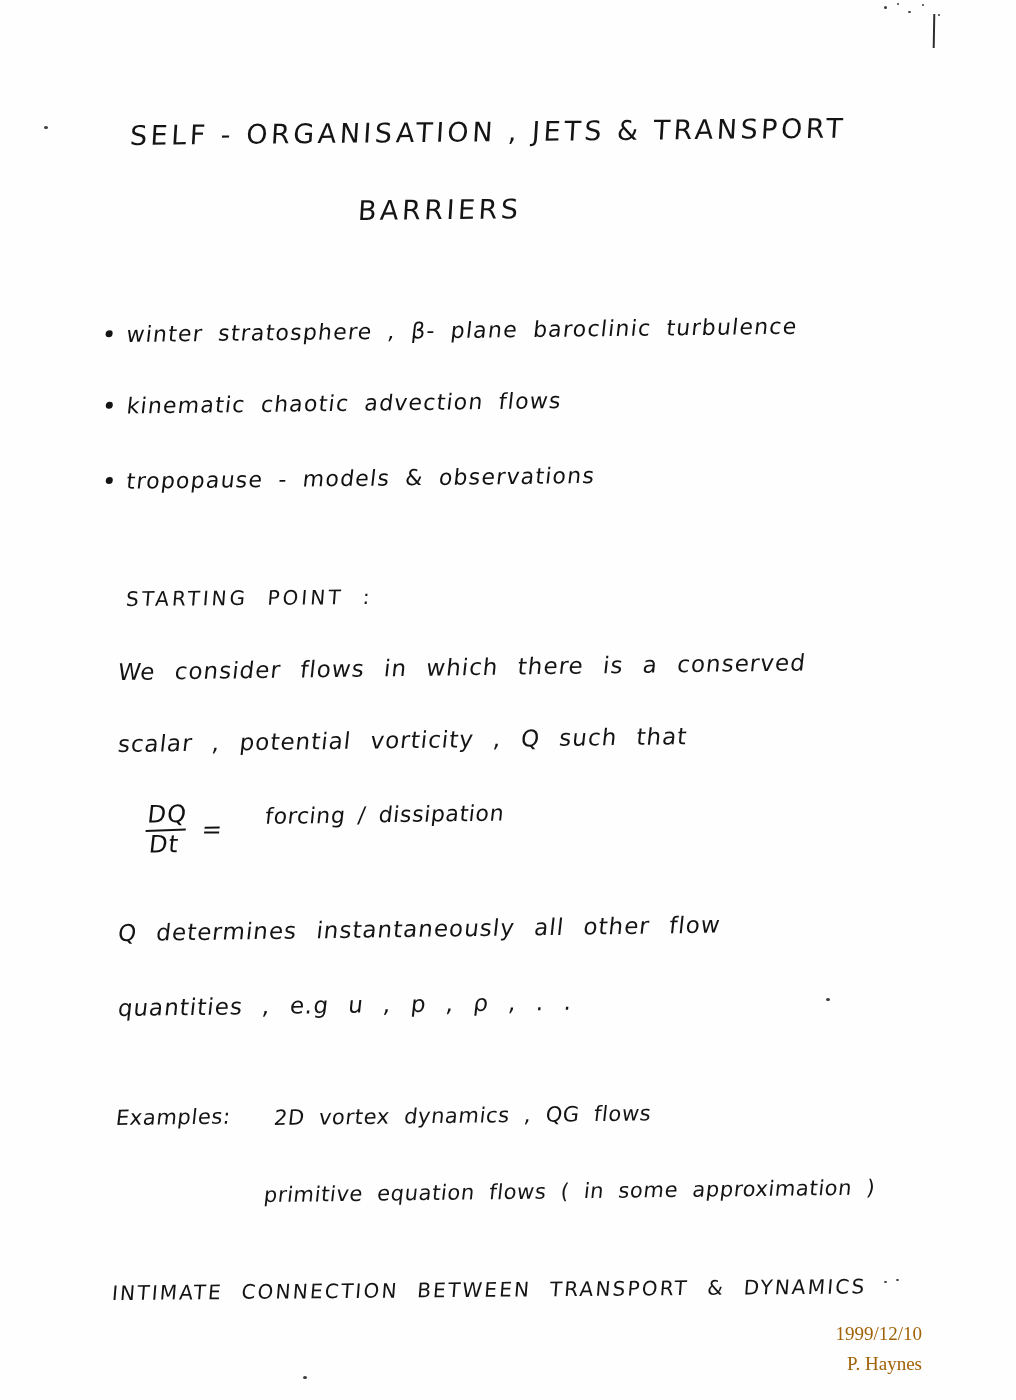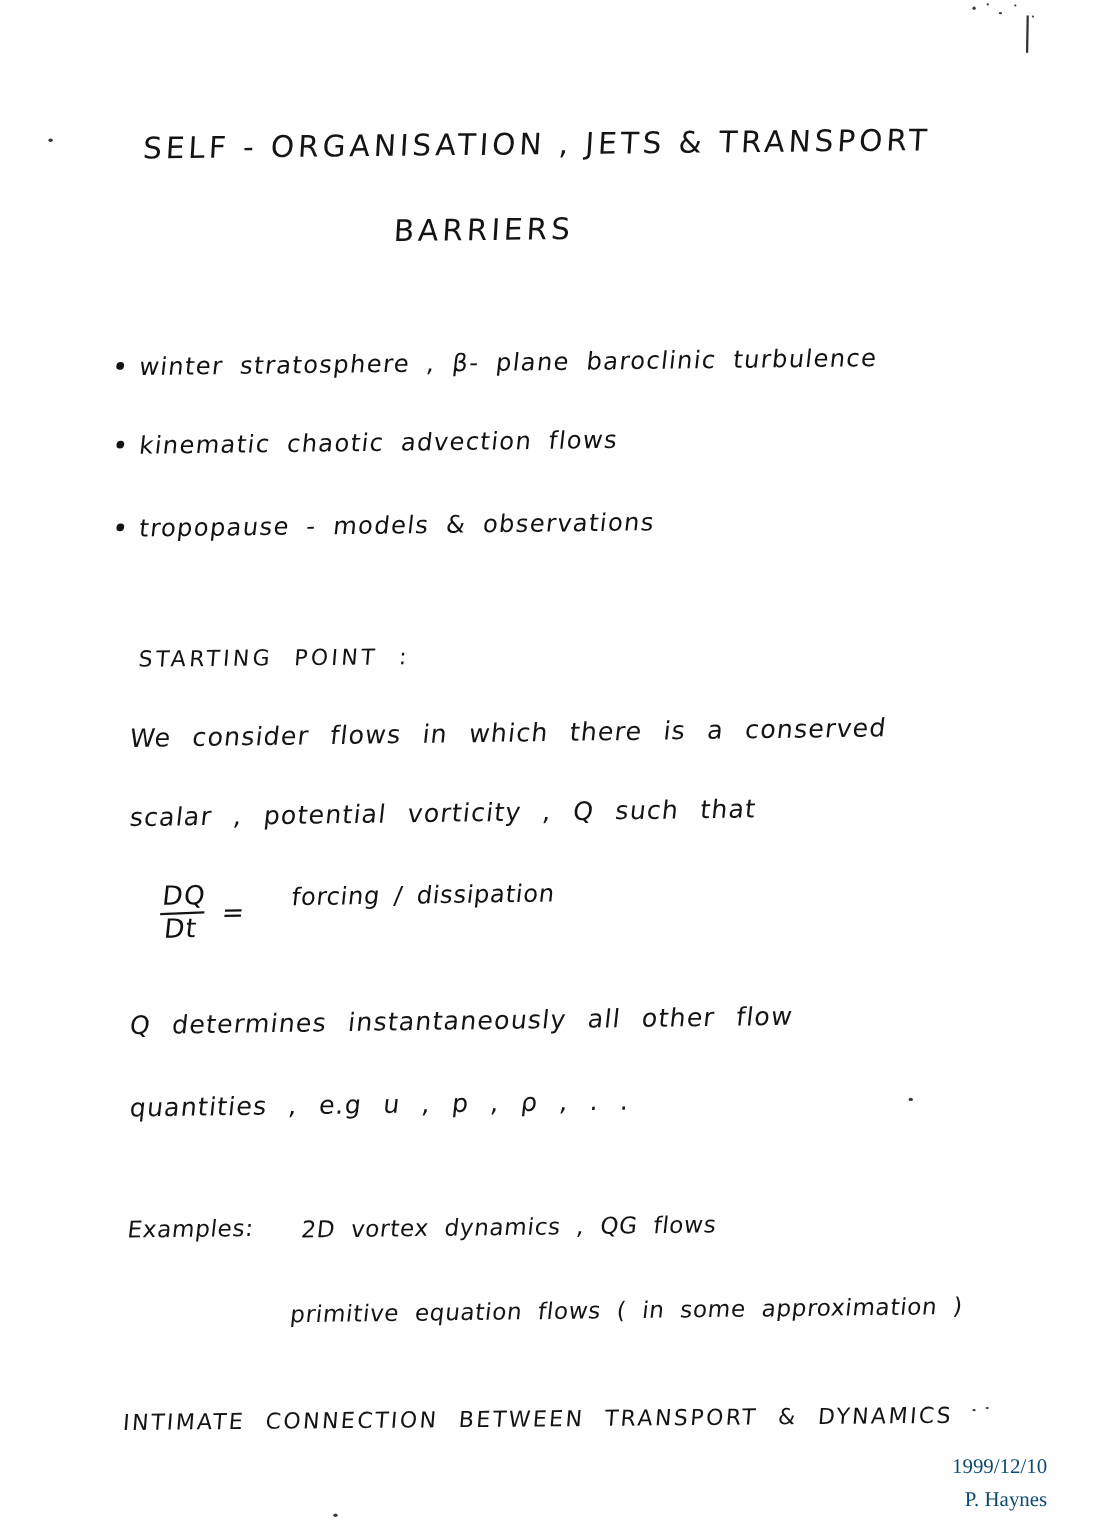--- a/index.html
+++ b/index.html
@@ -119,24 +119,24 @@
   }
   .frac-rhs {
     font-size: 22px;
     letter-spacing: 0.6px;
     word-spacing: 5px;
   }
 
   
   .stamp {
     position: absolute;
-    right: 64px;
+    right: 94px;
     font-family: "Liberation Serif", serif;
     font-size: 19px;
-    color: #0c4a6e;
+    color: #a16207;
     text-align: right;
     white-space: nowrap;
   }
 
   
   .speck {
     position: absolute;
     background: #3a3a3a;
     border-radius: 50%;
   }

